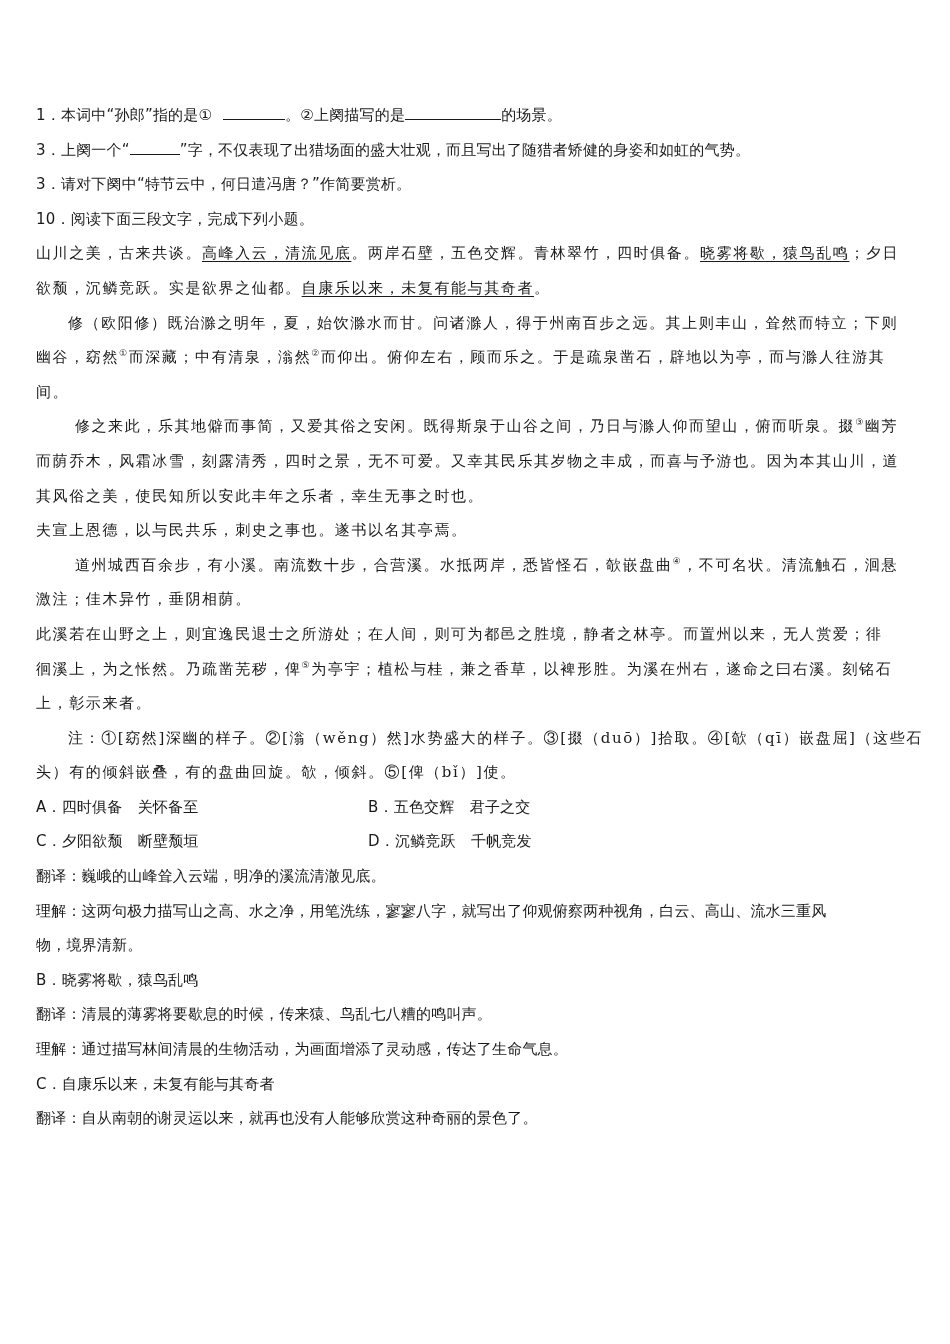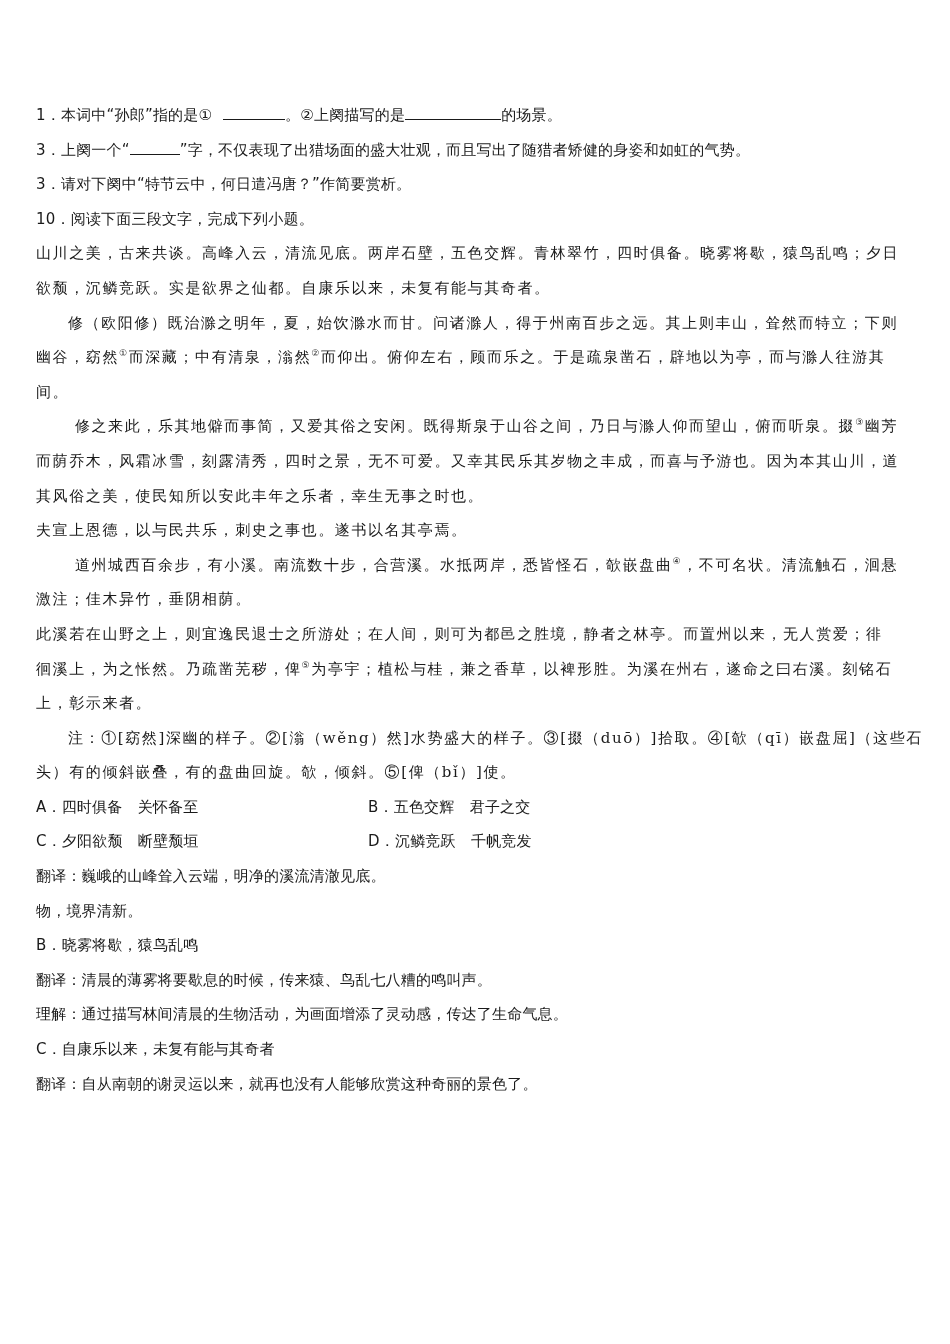--- a/index.html
+++ b/index.html
@@ -30,21 +30,21 @@
   }
   .kai {
     font-family: "DejaVu Serif", "Liberation Serif", serif;
     letter-spacing: 1.6px;
   }
   .sans {
     font-family: "DejaVu Sans", "Liberation Sans", sans-serif;
     letter-spacing: 0.2px;
   }
   .indent { padding-left: 32px; text-align: right; }
-  .ul { text-underline-offset: 3px; }
+  .ul { text-decoration: underline; text-underline-offset: 3px; }
   .blank {
     display: inline-block;
     border-bottom: 1px solid #1a1a1a;
     height: 12px;
     vertical-align: baseline;
   }
   sup { font-size: 9px; line-height: 0; }
   .opt-row { display: flex; }
   .opt-col { width: 332px; }
 </style>
@@ -99,20 +99,21 @@
   <div class="line sans opt-row">
     <span class="opt-col">A．四时俱备　关怀备至</span>
     <span>B．五色交辉　君子之交</span>
   </div>
   <div class="line sans opt-row">
     <span class="opt-col">C．夕阳欲颓　断壁颓垣</span>
     <span>D．沉鳞竞跃　千帆竞发</span>
   </div>
 
   <div class="line sans">翻译：巍峨的山峰耸入云端，明净的溪流清澈见底。</div>
+  <div class="line sans">理解：这两句极力描写山之高、水之净，用笔洗练，寥寥八字，就写出了仰观俯察两种视角，白云、高山、流水三重风</div>
   <div class="line sans">物，境界清新。</div>
   <div class="line sans">B．晓雾将歇，猿鸟乱鸣</div>
   <div class="line sans">翻译：清晨的薄雾将要歇息的时候，传来猿、鸟乱七八糟的鸣叫声。</div>
   <div class="line sans">理解：通过描写林间清晨的生物活动，为画面增添了灵动感，传达了生命气息。</div>
   <div class="line sans">C．自康乐以来，未复有能与其奇者</div>
   <div class="line sans">翻译：自从南朝的谢灵运以来，就再也没有人能够欣赏这种奇丽的景色了。</div>
 
 </div>
 
 </body></html>

